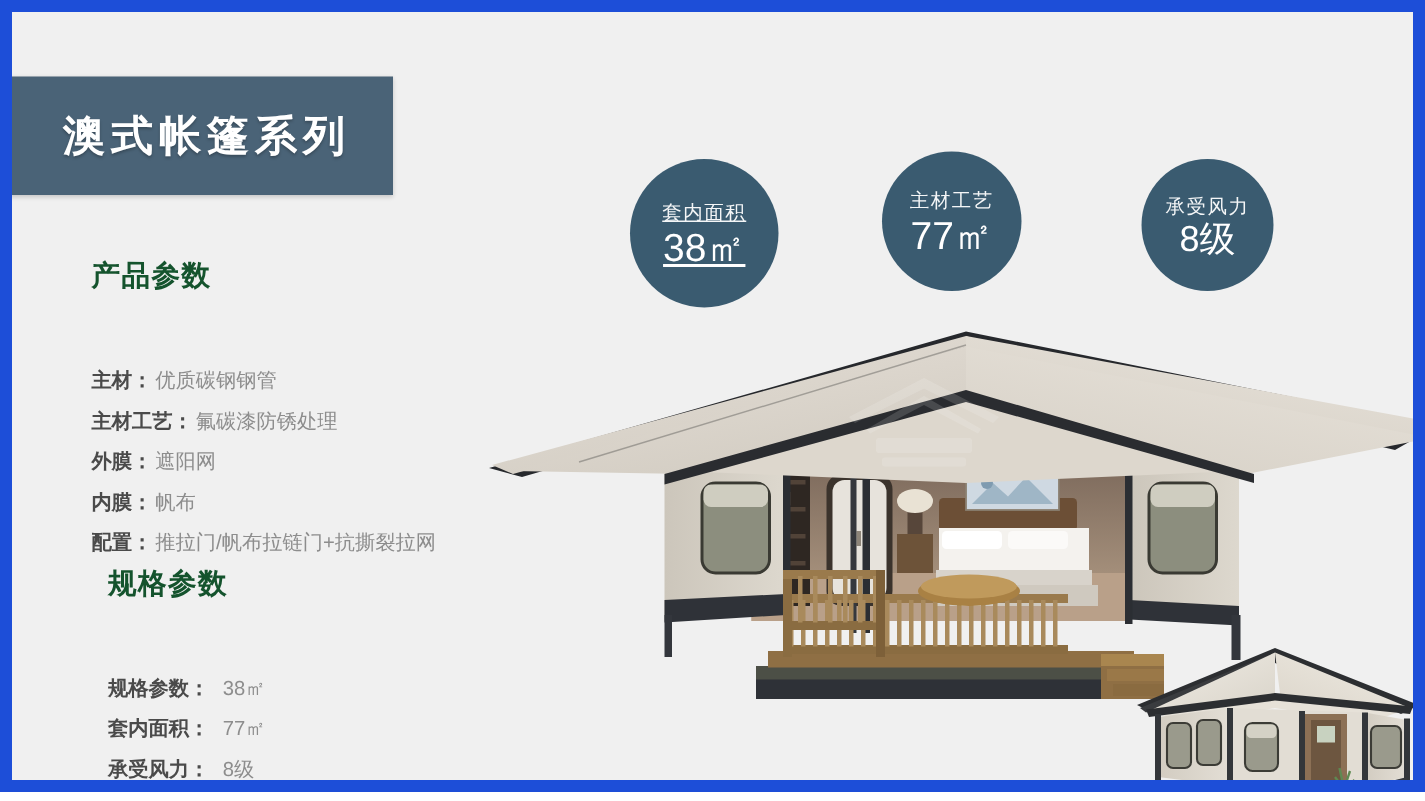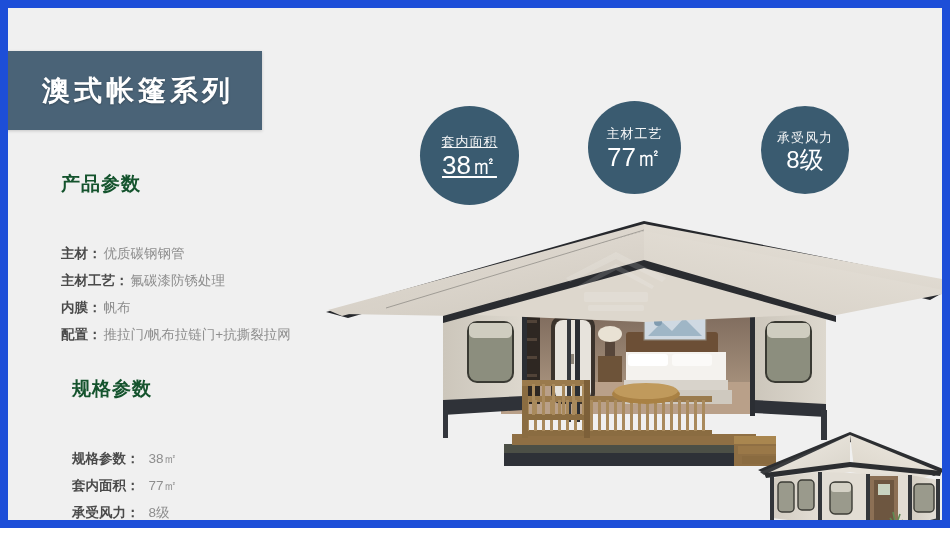--- a/index.html
+++ b/index.html
@@ -95,20 +95,23 @@
   </div>
 
   <div class="spec-panel">
     <div class="section-heading">产品参数</div>
     <ul class="spec-list">
       <li class="spec-row">
         <span class="k">主材：</span><span class="v">优质碳钢钢管</span>
       </li>
       <li class="spec-row">
         <span class="k">主材工艺：</span><span class="v">氟碳漆防锈处理</span>
+      </li>
+      <li class="spec-row">
+        <span class="k">外膜：</span><span class="v">遮阳网</span>
       </li>
       <li class="spec-row">
         <span class="k">内膜：</span><span class="v">帆布</span>
       </li>
       <li class="spec-row">
         <span class="k">配置：</span><span class="v">推拉门/帆布拉链门+抗撕裂拉网</span>
       </li>
     </ul>
   </div>
 

